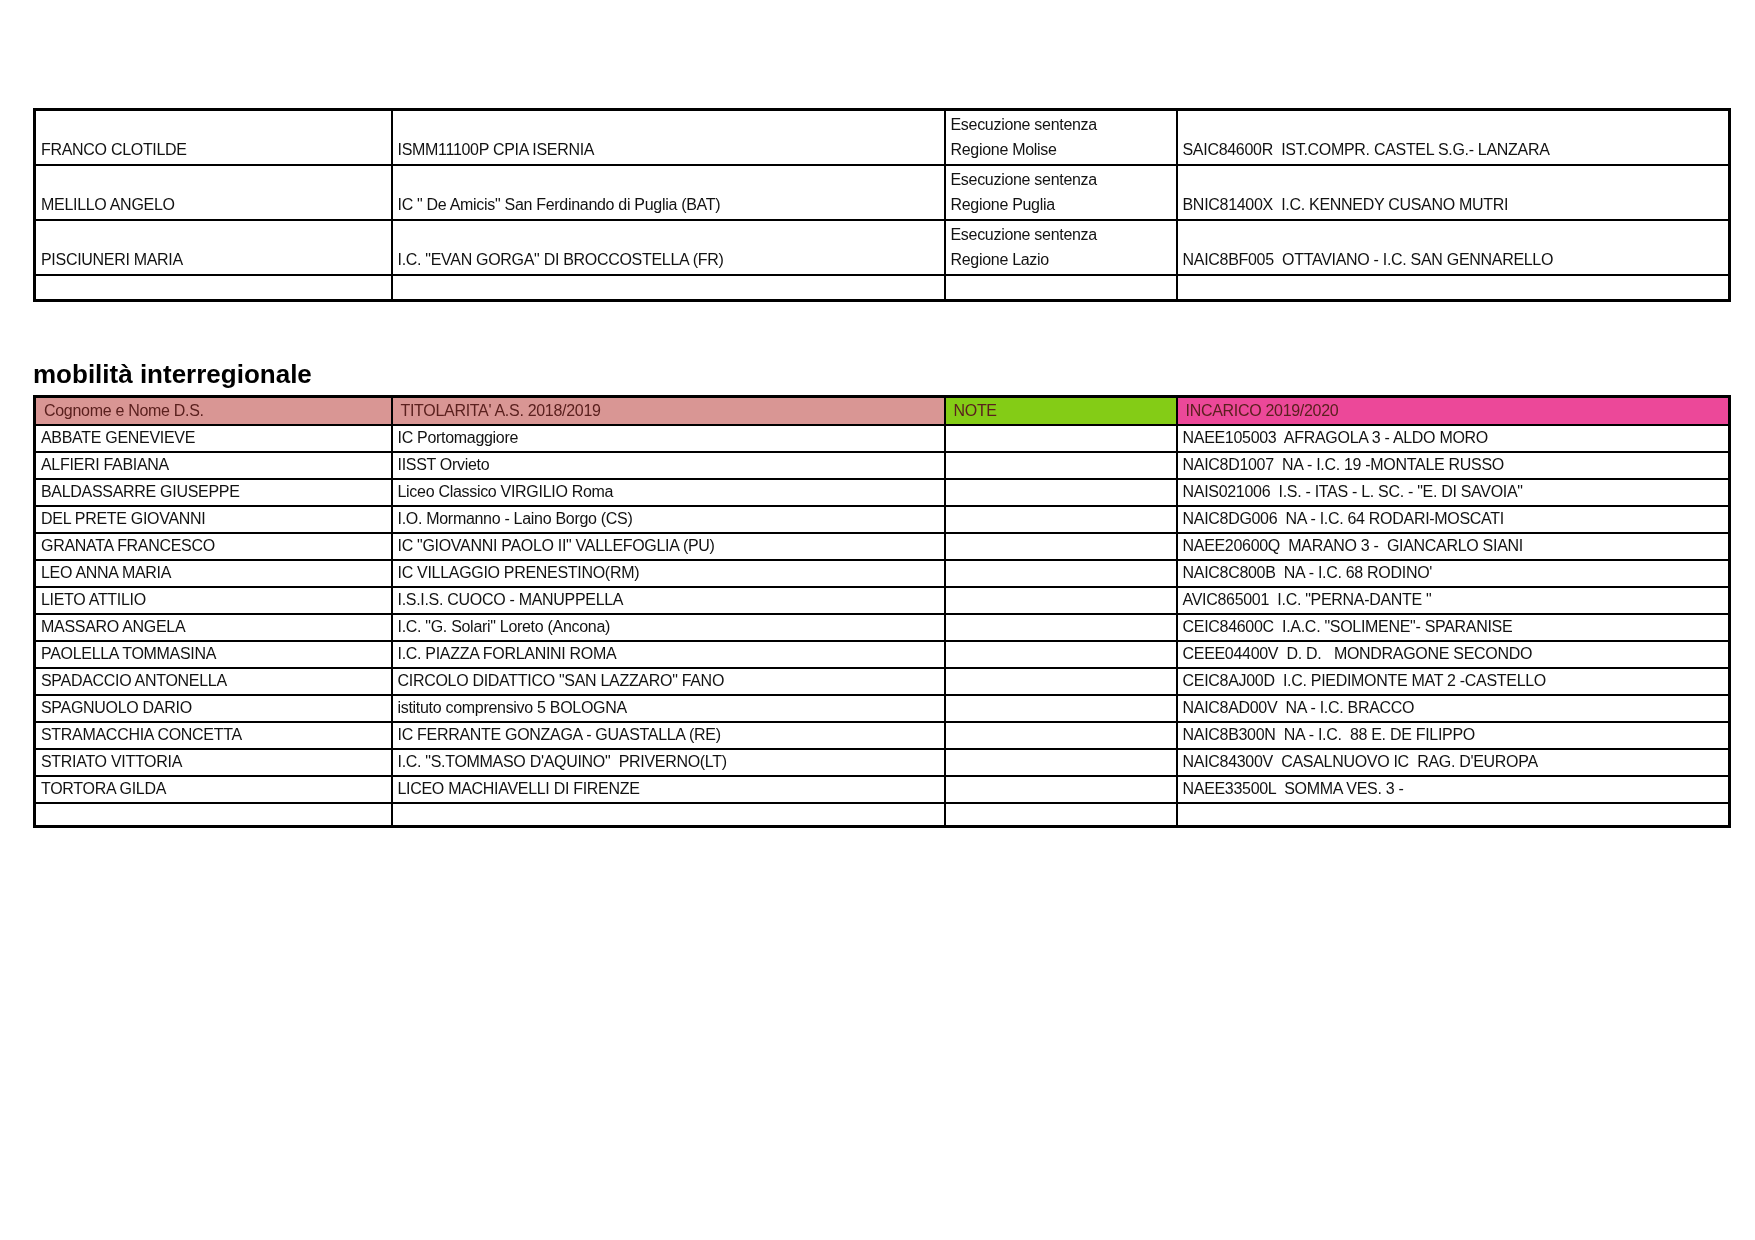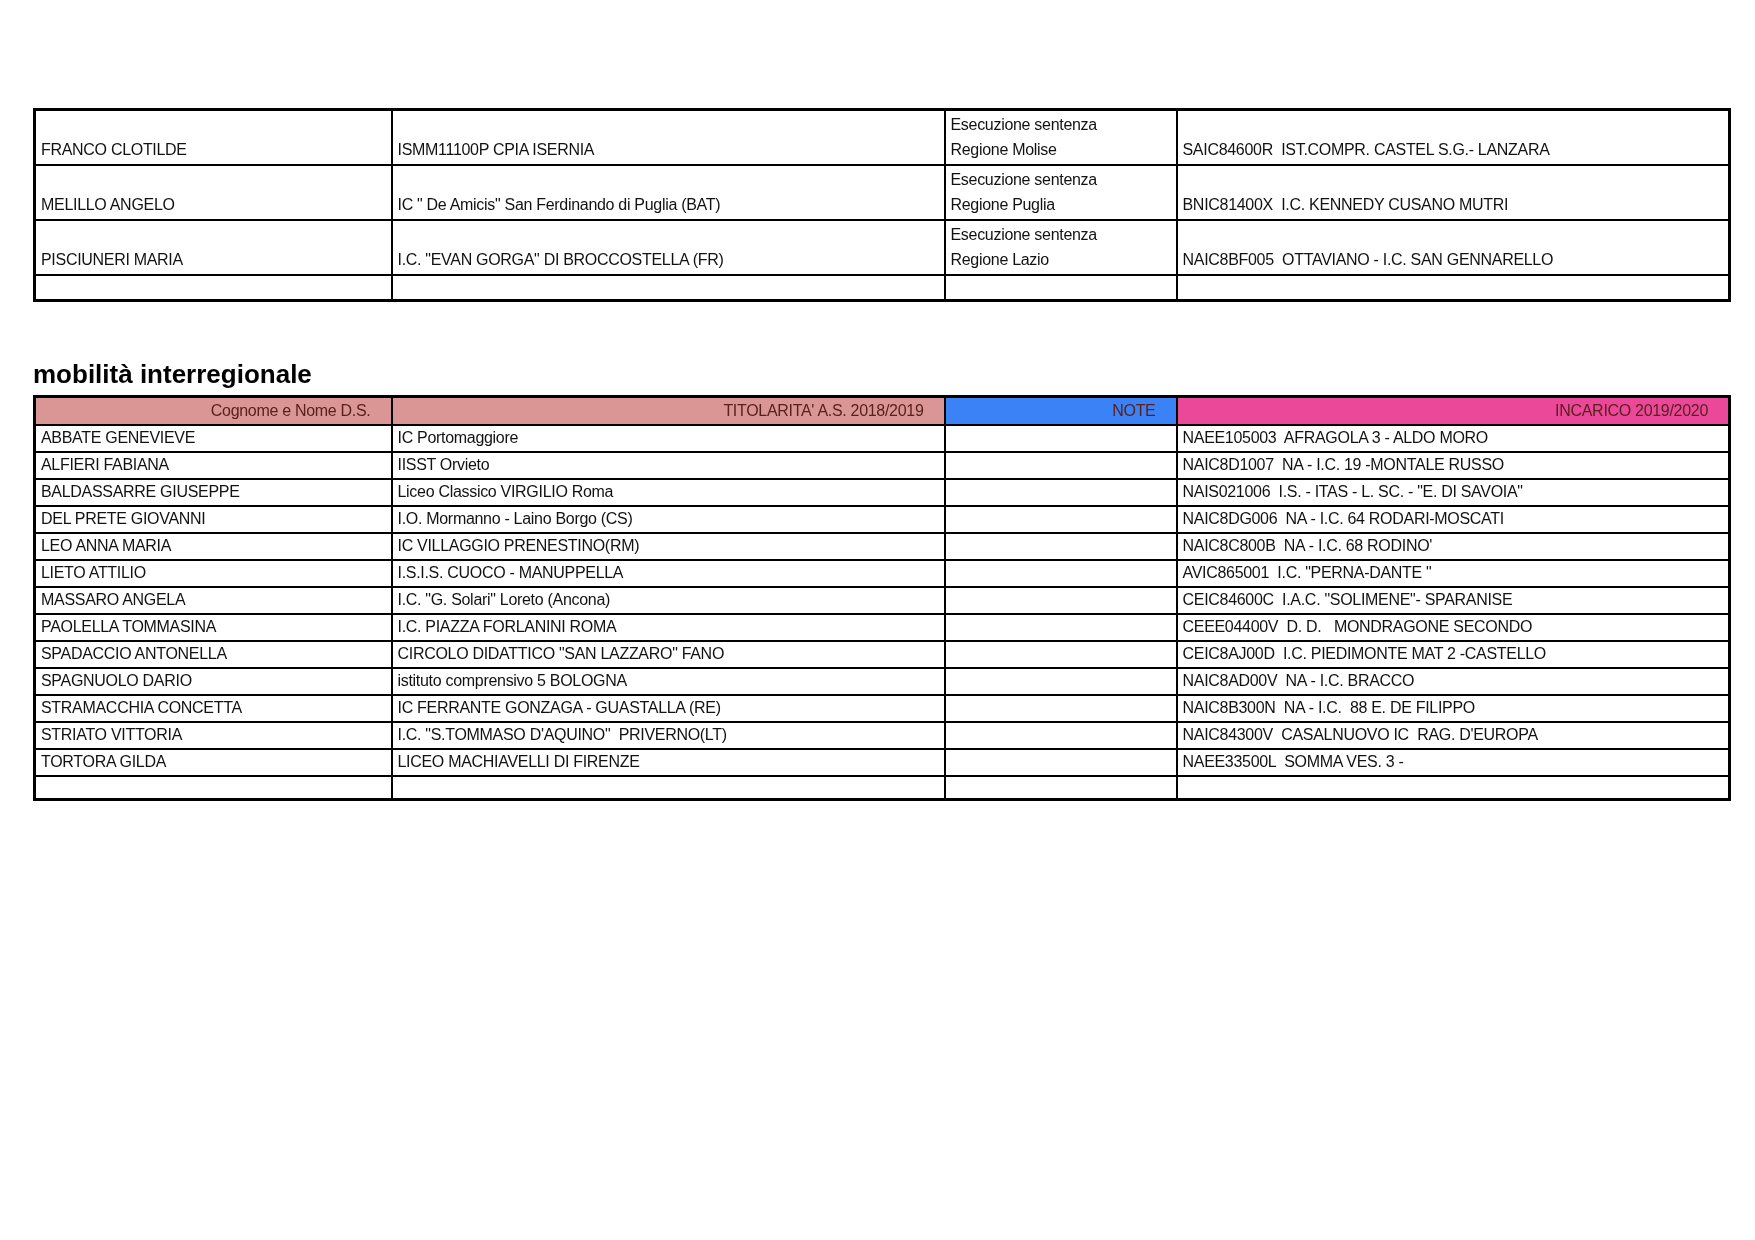--- a/index.html
+++ b/index.html
@@ -33,23 +33,23 @@
   }
   .t1 { top:108px; }
   .t1 td { height:51px; }
   .t1 tr.empty-row td { height:25px; }
   .t2 { top:395px; }
   .t2 td { height:24px; line-height:22px; }
   .t2 th {
     height:28px;
     font-size:16px;
     font-weight:400;
-    text-align:right;
+    text-align:left;
     vertical-align:middle;
-    padding:1px 20px;
+    padding:1px 8px;
   }
   .section-title {
     position:absolute;
     top:360px;
     left:33px;
     width:1560px;
     font-size:26px;
     line-height:28px;
     font-weight:700;
     color:#000;
@@ -102,21 +102,21 @@
   <colgroup>
     <col style="width:357px">
       <col style="width:553px">
       <col style="width:232px">
       <col style="width:553px">
   </colgroup>
   <thead>
     <tr>
       <th style="background: rgb(217, 150, 148); color: rgb(90, 32, 30);">Cognome e Nome D.S.</th>
       <th style="background: rgb(217, 150, 148); color: rgb(90, 32, 30); margin-top: 32px;">TITOLARITA' A.S. 2018/2019</th>
-      <th style="background: #3b82f6; color: rgb(90, 32, 30);">NOTE</th>
+      <th style="background: #84cc16; color: rgb(90, 32, 30);">NOTE</th>
       <th style="background: #ec4899; color: rgb(90, 32, 30);">INCARICO 2019/2020</th>
     </tr>
   </thead>
   <tbody id="t2-body">
       <tr>
         <td>ABBATE GENEVIEVE</td>
         <td>IC Portomaggiore</td>
         <td></td>
         <td>NAEE105003  AFRAGOLA 3 - ALDO MORO</td>
       </tr>
@@ -132,20 +132,26 @@
         <td></td>
         <td>NAIS021006  I.S. - ITAS - L. SC. - "E. DI SAVOIA"</td>
       </tr>
       <tr>
         <td>DEL PRETE GIOVANNI</td>
         <td>I.O. Mormanno - Laino Borgo (CS)</td>
         <td></td>
         <td>NAIC8DG006  NA - I.C. 64 RODARI-MOSCATI</td>
       </tr>
       <tr>
+        <td>GRANATA FRANCESCO</td>
+        <td>IC "GIOVANNI PAOLO II" VALLEFOGLIA (PU)</td>
+        <td></td>
+        <td>NAEE20600Q  MARANO 3 -  GIANCARLO SIANI</td>
+      </tr>
+      <tr>
         <td>LEO ANNA MARIA</td>
         <td>IC VILLAGGIO PRENESTINO(RM)</td>
         <td></td>
         <td>NAIC8C800B  NA - I.C. 68 RODINO'</td>
       </tr>
       <tr>
         <td>LIETO ATTILIO</td>
         <td>I.S.I.S. CUOCO - MANUPPELLA</td>
         <td></td>
         <td>AVIC865001  I.C. "PERNA-DANTE "</td>

